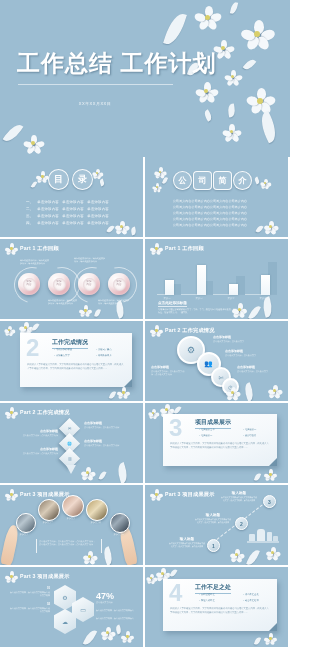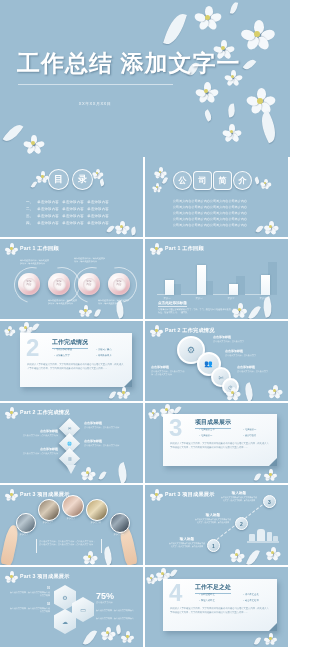--- a/index.html
+++ b/index.html
@@ -191,21 +191,21 @@
     <div class="leaf" style="left:168px;top:12px;width:14px;height:34px;transform:rotate(18deg);"></div>
     <div class="leaf" style="left:262px;top:112px;width:13px;height:30px;transform:rotate(-25deg);"></div>
     <div class="leaf" style="left:8px;top:122px;width:10px;height:22px;transform:rotate(35deg);"></div>
     <div class="petal" style="left:189px;top:62px;width:8px;height:14px;transform:rotate(20deg);"></div>
     <div class="petal" style="left:228px;top:104px;width:7px;height:13px;transform:rotate(-10deg);"></div>
     <div class="petal" style="left:246px;top:58px;width:7px;height:13px;transform:rotate(40deg);"></div>
     <div class="petal" style="left:205px;top:110px;width:6px;height:11px;transform:rotate(-30deg);"></div>
     <div class="petal" style="left:231px;top:2px;width:6px;height:12px;transform:rotate(12deg);"></div>
 
 
-    <div class="cover-title">工作总结  添加文字一</div>
+    <div class="cover-title">工作总结  工作计划</div>
     <div class="cover-rule"></div>
     <div class="cover-date">XX年XX月XX日</div>
   </div>
 
   <div class="grid">
 
     <div class="cell">
       <div class="ring" style="left:48px;top:12px;width:19px;height:19px;font-size:9px;">
         <span>目</span>
       </div>
@@ -755,21 +755,21 @@
           <span>☁</span>
         </div>
 
       <div class="mini" style="position:absolute;left:10px;top:20px;width:40px;font-size:2px;text-align:right;">
         <b style="font-size:2.6px;">01</b><span>点击输入文字内容，点击输入文字内容点击输入文字内容</span>
       </div>
       <div class="mini" style="position:absolute;left:10px;top:36px;width:40px;font-size:2px;text-align:right;">
         <b style="font-size:2.6px;">02</b><span>点击输入文字内容，点击输入文字内容点击输入文字内容</span>
       </div>
 
-      <div class="pct" style="position:absolute;left:96px;top:24px;">75%</div>
+      <div class="pct" style="position:absolute;left:96px;top:24px;">47%</div>
       <div class="mini" style="position:absolute;left:96px;top:34px;width:38px;font-size:2.1px;">点击输入文字内容</div>
       <div class="mini" style="position:absolute;left:96px;top:42px;width:38px;font-size:2px;">点击输入文字内容，点击输入文字内容点击</div>
       <div class="mini" style="position:absolute;left:96px;top:50px;width:38px;font-size:2px;">点击输入文字内容，点击输入文字内容点击</div>
 
       <div class="flower" style="left:102px;top:60px;width:12px;height:12px;">
         <div class="pet" style="left:4px;top:0;width:4.5px;height:6.5px;"></div>
         <div class="pet" style="left:8px;top:4px;width:4.5px;height:6.5px;transform:rotate(72deg);"></div>
         <div class="pet" style="left:6px;top:7px;width:4.5px;height:6.5px;transform:rotate(144deg);"></div>
         <div class="pet" style="left:1px;top:7px;width:4.5px;height:6.5px;transform:rotate(216deg);"></div>
         <div class="pet" style="left:0;top:4px;width:4.5px;height:6.5px;transform:rotate(288deg);"></div>

